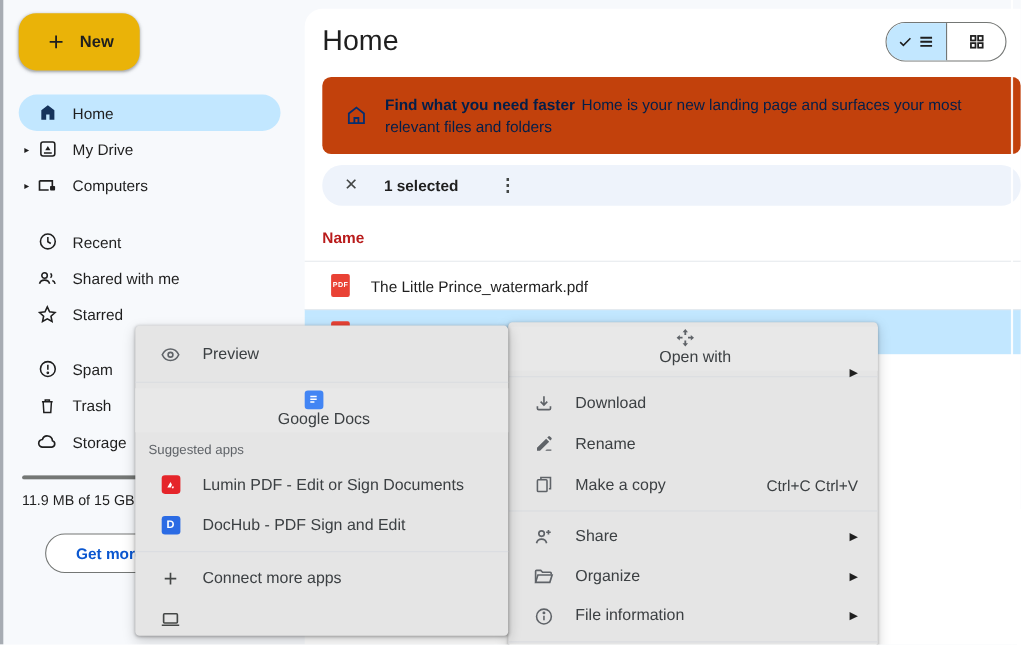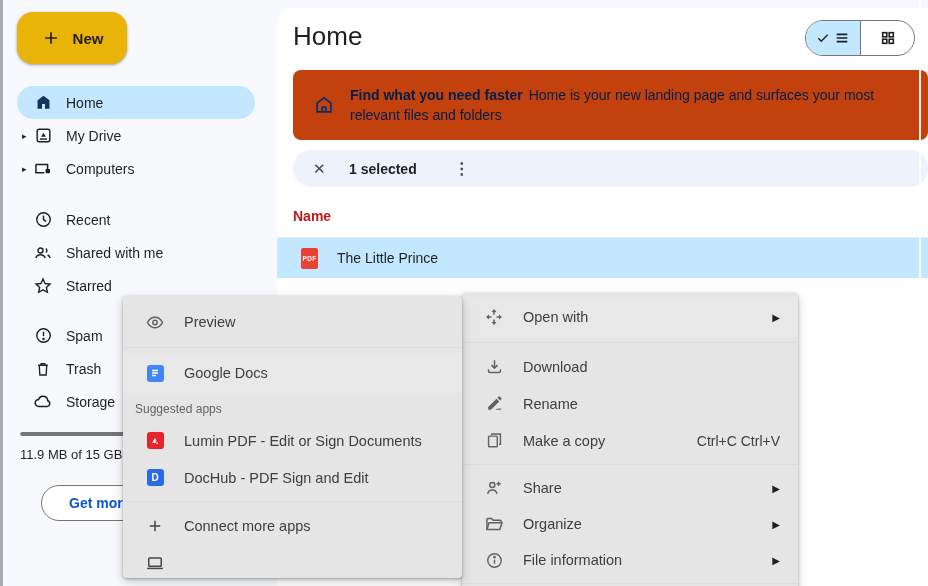--- a/index.html
+++ b/index.html
@@ -72,21 +72,21 @@
   }
 
   
   .menu {
     position:absolute; background:#e5e5e5; border-radius:4px; z-index:20;
     box-shadow:0 1px 3px rgba(0,0,0,.3), 0 4px 12px rgba(0,0,0,.18);
   }
   .ow-menu { left:123px; top:296px; width:339px; height:282px; padding:6px 0; z-index:30; }
   .ctx-menu { left:462px; top:293px; width:336px; height:300px; padding-top:4px; }
   .menu-item { display:flex; align-items:center; height:38px; padding:0 18px 0 22px; font-size:14.5px; color:#3c4043; cursor:pointer; }
-  .menu-item.hl { background:#e8e8e8; }
+  .menu-item.hl { background:#e8e8e8;flex-direction:column; }
   .mi-ico { width:20px; height:20px; margin-right:19px; flex:none; display:flex; align-items:center; justify-content:center; }
   .mi-arrow { margin-left:auto; font-size:10px; color:#1f1f1f; }
   .mi-short { margin-left:auto; font-size:14px; color:#3c4043;text-align:center; }
   .menu-div { border-top:1px solid #dadce0; margin:5px 0; }
   .menu-label { padding:9px 0 6px 12px; font-size:12px; color:#5f6368; }
   .app-badge { width:17px; height:17px; border-radius:3px; display:flex; align-items:center; justify-content:center; }
   .ow-menu .menu-item { height:40px; }
   .ow-menu .menu-item.app { height:37px; }
   .ctx-menu .menu-item.sub { height:36px; }
 </style>
@@ -253,20 +253,24 @@
 
   <div class="sel-bar">
     <span class="sel-close">✕</span>
     <span class="sel-count">1 selected</span>
     <span class="sel-more">⋮</span>
   </div>
 
   <div class="name-header">Name</div>
 
   <div class="list">
+    <div class="file-row">
+      <span class="pdf-badge">PDF</span>
+      <span>The Little Prince_watermark.pdf</span>
+    </div>
     <div class="file-row selected">
       <span class="pdf-badge">PDF</span>
       <span>The Little Prince</span>
     </div>
   </div>
 </div>
 
 <div class="right-line"></div>
 
 <div class="menu ow-menu">

